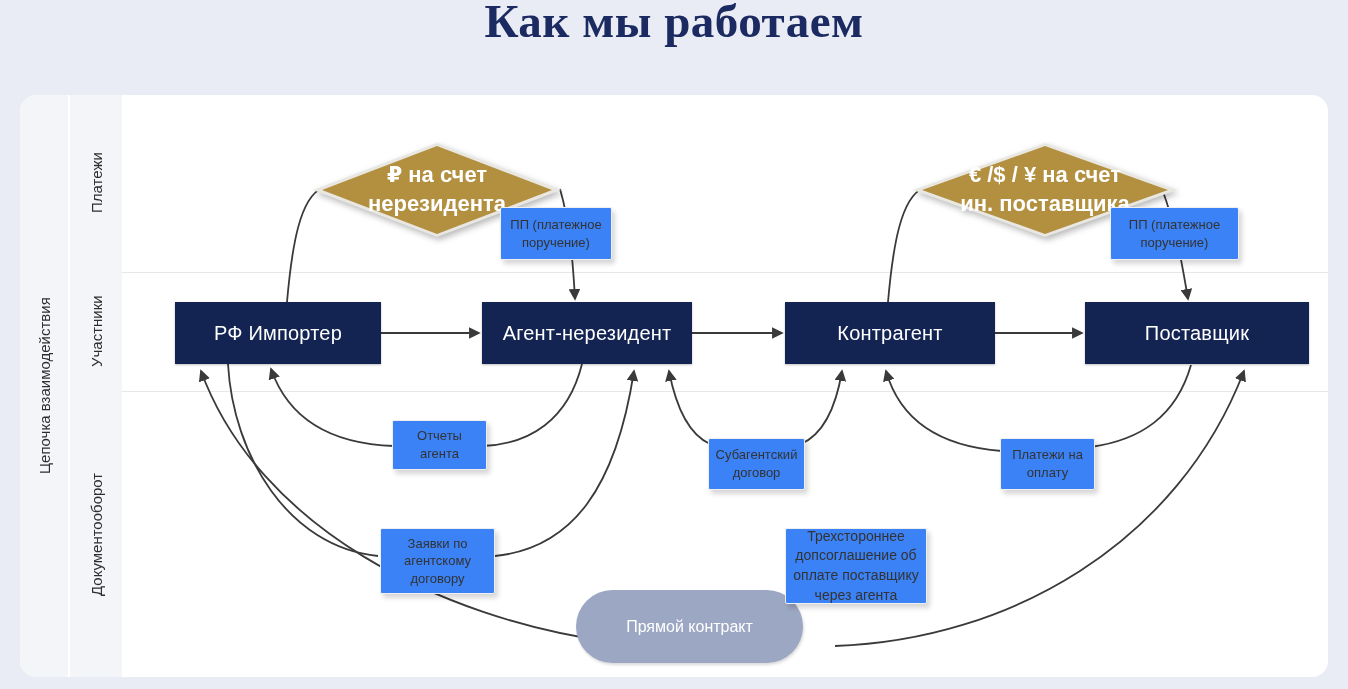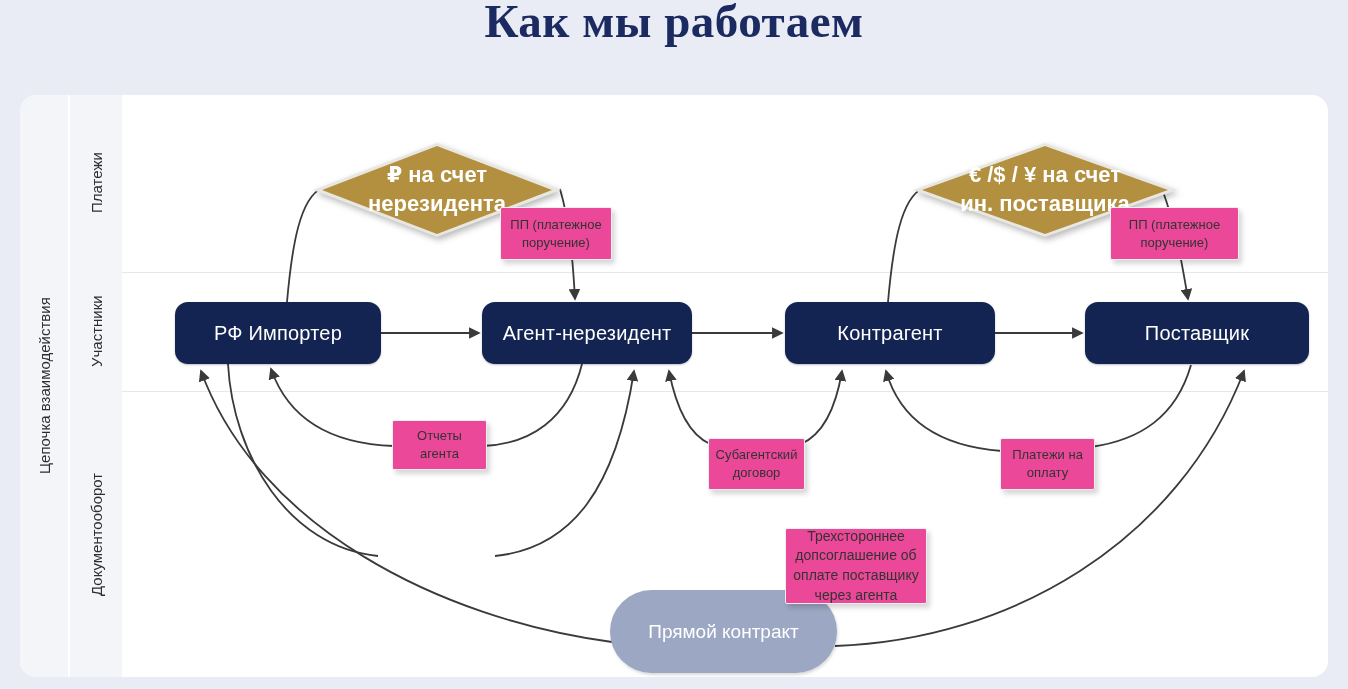--- a/index.html
+++ b/index.html
@@ -30,39 +30,39 @@
   .lane-cell{position:absolute;left:0;width:100%;background:#f4f5f8;}
   .lane-1{top:0;height:176px;}
   .lane-2{top:178px;height:117px;}
   .lane-3{top:297px;height:285px;}
   .lane-line{position:absolute;left:102px;right:0;height:1px;background:#e7e7e7;}
   
   .wires{position:absolute;left:0;top:0;width:1308px;height:582px;z-index:1;}
   
   .pbox{
     position:absolute;top:207px;height:62px;z-index:4;
-    background:#132453;border-radius:13px;color:#ffffff;
+    background:#132453;border-radius:0;color:#ffffff;
     display:flex;align-items:center;justify-content:center;
     font-size:20px;font-weight:500;letter-spacing:.2px;
     box-shadow:0 1px 2px rgba(0,0,0,.25);
   }
   
   .diamond{position:absolute;z-index:3;filter:drop-shadow(2px 3px 3px rgba(0,0,0,.28));}
   .diamond .shape-outer{position:absolute;inset:0;background:#e9e7e2;
     clip-path:polygon(50% 0,100% 50%,50% 100%,0 50%);}
   .diamond .shape-inner{position:absolute;inset:3px 9px;background:#b3903f;
     clip-path:polygon(50% 0,100% 50%,50% 100%,0 50%);}
   .diamond .label{
     position:absolute;inset:0;display:flex;align-items:center;justify-content:center;
     text-align:center;color:#ffffff;font-weight:700;font-size:22px;line-height:1.3;
     white-space:pre-line;
   }
   
   .note{
-    position:absolute;z-index:6;background:#ec4899;border:1px solid #efefef;
+    position:absolute;z-index:6;background:#3b82f6;border:1px solid #efefef;
     border-radius:2px;box-shadow:3px 4px 5px rgba(0,0,0,.16);
     display:flex;align-items:center;justify-content:center;text-align:center;
     color:#333333;font-size:13px;line-height:1.35;white-space:pre-line;
   }
   .note.small{font-size:14px;line-height:1.4;}
   
   .pill{
     position:absolute;z-index:5;background:#9ca7c3;border-radius:999px;
     display:flex;align-items:center;justify-content:center;
     color:#ffffff;box-shadow:1px 2px 3px rgba(0,0,0,.15);
@@ -134,30 +134,33 @@
     <div class="shape-inner"></div>
     <div class="label">€ /$ / ¥ на счет
 ин. поставщика</div>
   </div>
 
   <div class="pbox" style="left:155px;width:206px">РФ Импортер</div>
   <div class="pbox" style="left:462px;width:210px">Агент-нерезидент</div>
   <div class="pbox" style="left:765px;width:210px">Контрагент</div>
   <div class="pbox" style="left:1065px;width:224px">Поставщик</div>
 
-  <div class="pill" style="left:590px;top:495px;width:227px;height:83px;font-size:19px">Прямой контракт</div>
+  <div class="pill" style="left:556px;top:495px;width:227px;height:73px;font-size:16px">Прямой контракт</div>
 
   <div class="note" style="left:480px;top:112px;width:110px;height:51px">ПП (платежное
 поручение)</div>
   <div class="note" style="left:1090px;top:112px;width:127px;height:51px">ПП (платежное
 поручение)</div>
   <div class="note" style="left:372px;top:325px;width:93px;height:48px">Отчеты
 агента</div>
   <div class="note" style="left:688px;top:343px;width:95px;height:50px">Субагентский
 договор</div>
   <div class="note" style="left:980px;top:343px;width:93px;height:50px">Платежи на
 оплату</div>
+  <div class="note" style="left:360px;top:433px;width:113px;height:64px">Заявки по
+агентскому
+договору</div>
   <div class="note small" style="left:765px;top:433px;width:140px;height:74px">Трехстороннее
 допсоглашение об
 оплате поставщику
 через агента</div>
 
 </div>
 
 </body></html>

